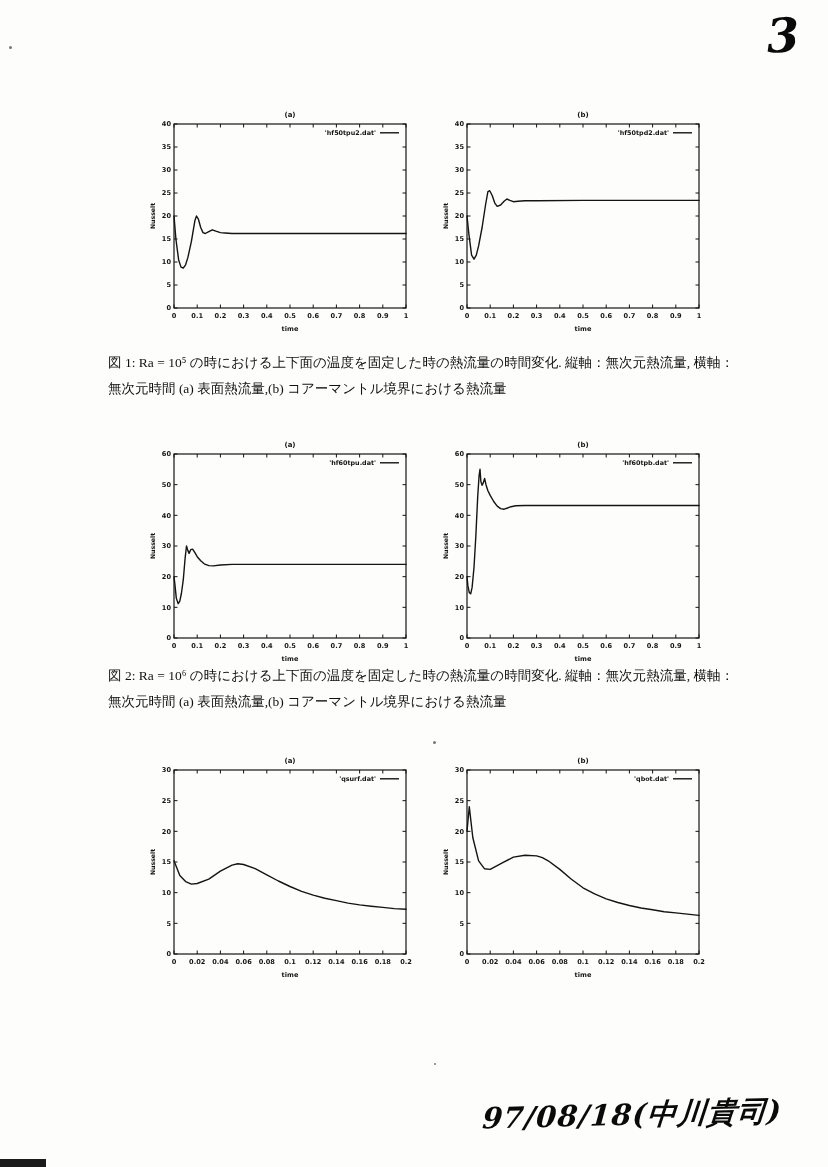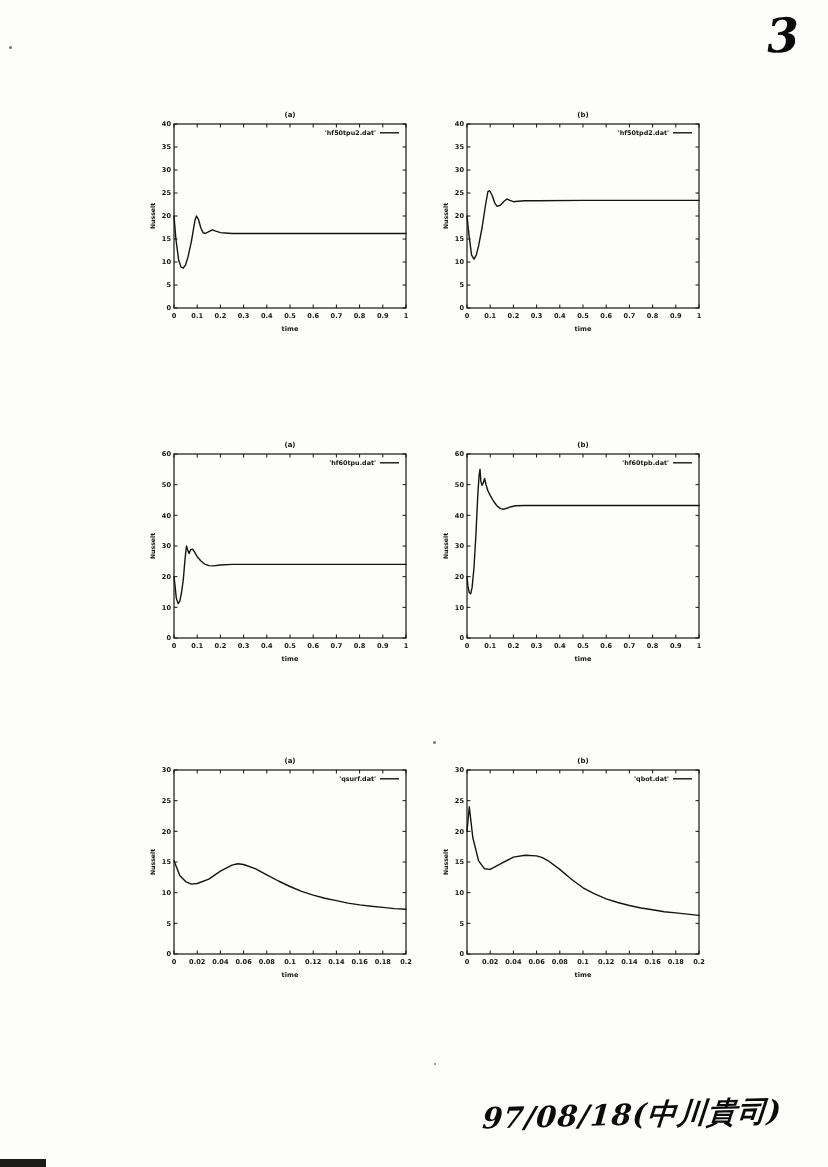--- a/index.html
+++ b/index.html
@@ -187,20 +187,21 @@
           <text x="23" y="22.3" text-anchor="end" font-size="6.6" font-family="&quot;DejaVu Sans&quot;, sans-serif" font-weight="bold" fill="#141414">40</text>
           <text x="142" y="13" text-anchor="middle" font-size="7" font-family="&quot;DejaVu Sans&quot;, sans-serif" font-weight="bold" fill="#141414">(b)</text>
           <text x="228" y="31" text-anchor="end" font-size="6.4" font-family="&quot;DejaVu Sans&quot;, sans-serif" font-weight="bold" fill="#141414">'hf50tpd2.dat'</text>
           <line x1="232" y1="28.8" x2="251" y2="28.8" stroke="#141414" stroke-width="1.4"></line>
           <text x="142" y="227" text-anchor="middle" font-size="6.6" font-family="&quot;DejaVu Sans&quot;, sans-serif" font-weight="bold" fill="#141414">time</text>
           <text x="7" y="112" text-anchor="middle" font-size="6.2" font-family="&quot;DejaVu Sans&quot;, sans-serif" font-weight="bold" fill="#141414" transform="rotate(-90 7 112)">Nusselt</text>
           <polyline points="26.0,112.0 27.9,130.4 30.6,151.1 33.0,155.2 35.3,151.1 37.6,141.9 41.1,123.5 44.6,100.5 46.9,87.6 48.7,86.7 51.1,91.3 53.8,99.1 56.2,102.3 59.6,101.0 63.1,97.3 65.9,95.0 68.9,96.4 72.4,97.7 77.0,97.3 84.0,96.8 95.6,96.8 142.0,96.4 258.0,96.4" fill="none" stroke="#141414" stroke-width="1.4" stroke-linejoin="round" stroke-linecap="round"></polyline>
         </svg>
       </div>
   </div>
+  <div class="caption cap-1">図 1: Ra = 10⁵ の時における上下面の温度を固定した時の熱流量の時間変化. 縦軸：無次元熱流量, 横軸：無次元時間 (a) 表面熱流量,(b) コアーマントル境界における熱流量</div>
 
   <div class="figure-row row-2">
     <div class="chart">
         <svg width="268" height="232">
           <rect x="26" y="20" width="232" height="184" fill="none" stroke="#141414" stroke-width="1.2"></rect>
           <line x1="26" y1="204" x2="26" y2="200.5" stroke="#141414" stroke-width="1"></line>
           <line x1="26" y1="20" x2="26" y2="23.5" stroke="#141414" stroke-width="1"></line>
           <text x="26" y="213.5" text-anchor="middle" font-size="6.6" font-family="&quot;DejaVu Sans&quot;, sans-serif" font-weight="bold" fill="#141414">0</text>
           <line x1="49.2" y1="204" x2="49.2" y2="200.5" stroke="#141414" stroke-width="1"></line>
           <line x1="49.2" y1="20" x2="49.2" y2="23.5" stroke="#141414" stroke-width="1"></line>
@@ -320,20 +321,21 @@
           <text x="23" y="22.3" text-anchor="end" font-size="6.6" font-family="&quot;DejaVu Sans&quot;, sans-serif" font-weight="bold" fill="#141414">60</text>
           <text x="142" y="13" text-anchor="middle" font-size="7" font-family="&quot;DejaVu Sans&quot;, sans-serif" font-weight="bold" fill="#141414">(b)</text>
           <text x="228" y="31" text-anchor="end" font-size="6.4" font-family="&quot;DejaVu Sans&quot;, sans-serif" font-weight="bold" fill="#141414">'hf60tpb.dat'</text>
           <line x1="232" y1="28.8" x2="251" y2="28.8" stroke="#141414" stroke-width="1.4"></line>
           <text x="142" y="227" text-anchor="middle" font-size="6.6" font-family="&quot;DejaVu Sans&quot;, sans-serif" font-weight="bold" fill="#141414">time</text>
           <text x="7" y="112" text-anchor="middle" font-size="6.2" font-family="&quot;DejaVu Sans&quot;, sans-serif" font-weight="bold" fill="#141414" transform="rotate(-90 7 112)">Nusselt</text>
           <polyline points="26.0,142.7 26.9,151.9 28.3,158.6 29.7,159.8 31.1,153.4 33.0,133.5 34.8,102.8 36.7,62.9 38.1,41.5 39.0,35.3 39.9,47.6 41.1,51.3 42.2,49.1 43.6,44.5 45.0,50.7 46.9,56.8 49.2,61.4 52.7,67.5 56.2,72.1 59.6,74.6 63.1,75.2 66.6,74.0 70.1,72.7 74.7,71.8 84.0,71.5 95.6,71.5 142.0,71.5 258.0,71.5" fill="none" stroke="#141414" stroke-width="1.4" stroke-linejoin="round" stroke-linecap="round"></polyline>
         </svg>
       </div>
   </div>
+  <div class="caption cap-2">図 2: Ra = 10⁶ の時における上下面の温度を固定した時の熱流量の時間変化. 縦軸：無次元熱流量, 横軸：無次元時間 (a) 表面熱流量,(b) コアーマントル境界における熱流量</div>
 
   <div class="figure-row row-3">
     <div class="chart">
         <svg width="268" height="232">
           <rect x="26" y="20" width="232" height="184" fill="none" stroke="#141414" stroke-width="1.2"></rect>
           <line x1="26" y1="204" x2="26" y2="200.5" stroke="#141414" stroke-width="1"></line>
           <line x1="26" y1="20" x2="26" y2="23.5" stroke="#141414" stroke-width="1"></line>
           <text x="26" y="213.5" text-anchor="middle" font-size="6.6" font-family="&quot;DejaVu Sans&quot;, sans-serif" font-weight="bold" fill="#141414">0</text>
           <line x1="49.2" y1="204" x2="49.2" y2="200.5" stroke="#141414" stroke-width="1"></line>
           <line x1="49.2" y1="20" x2="49.2" y2="23.5" stroke="#141414" stroke-width="1"></line>

